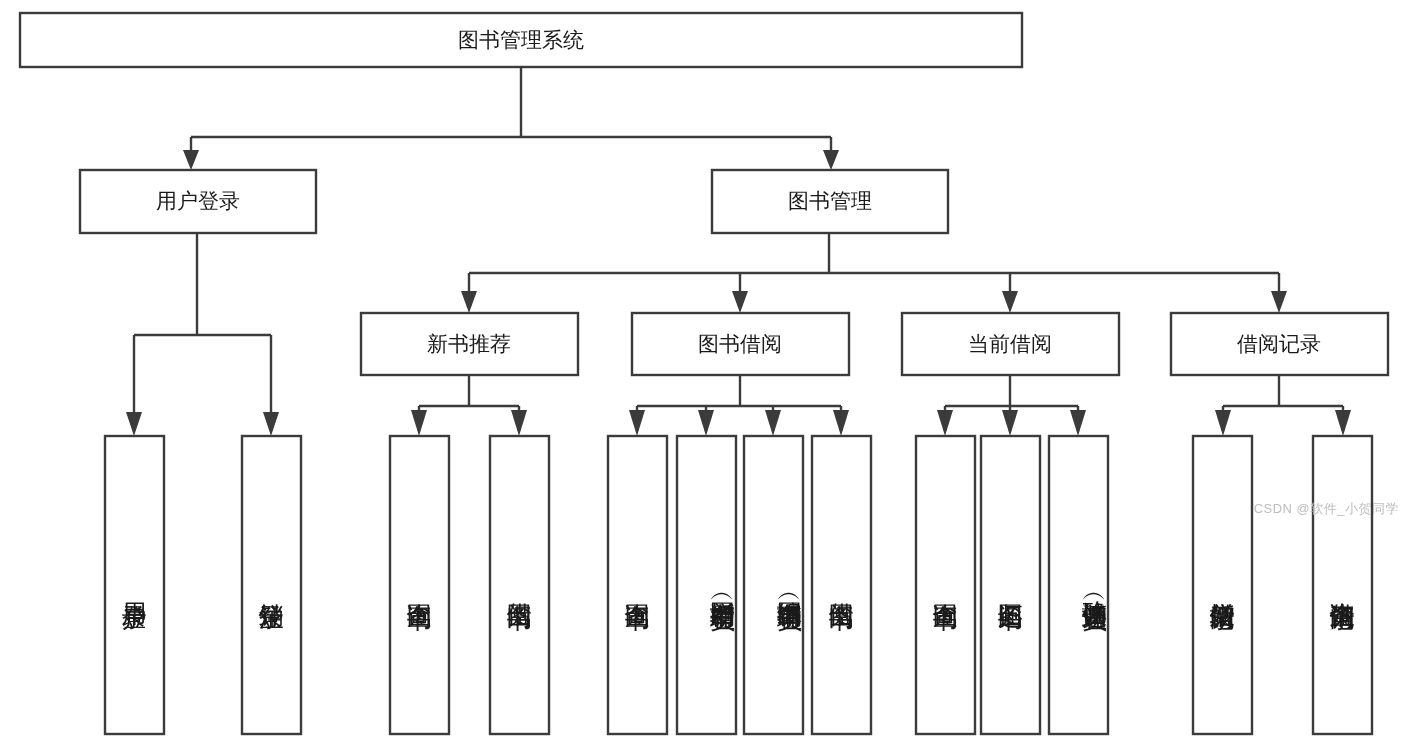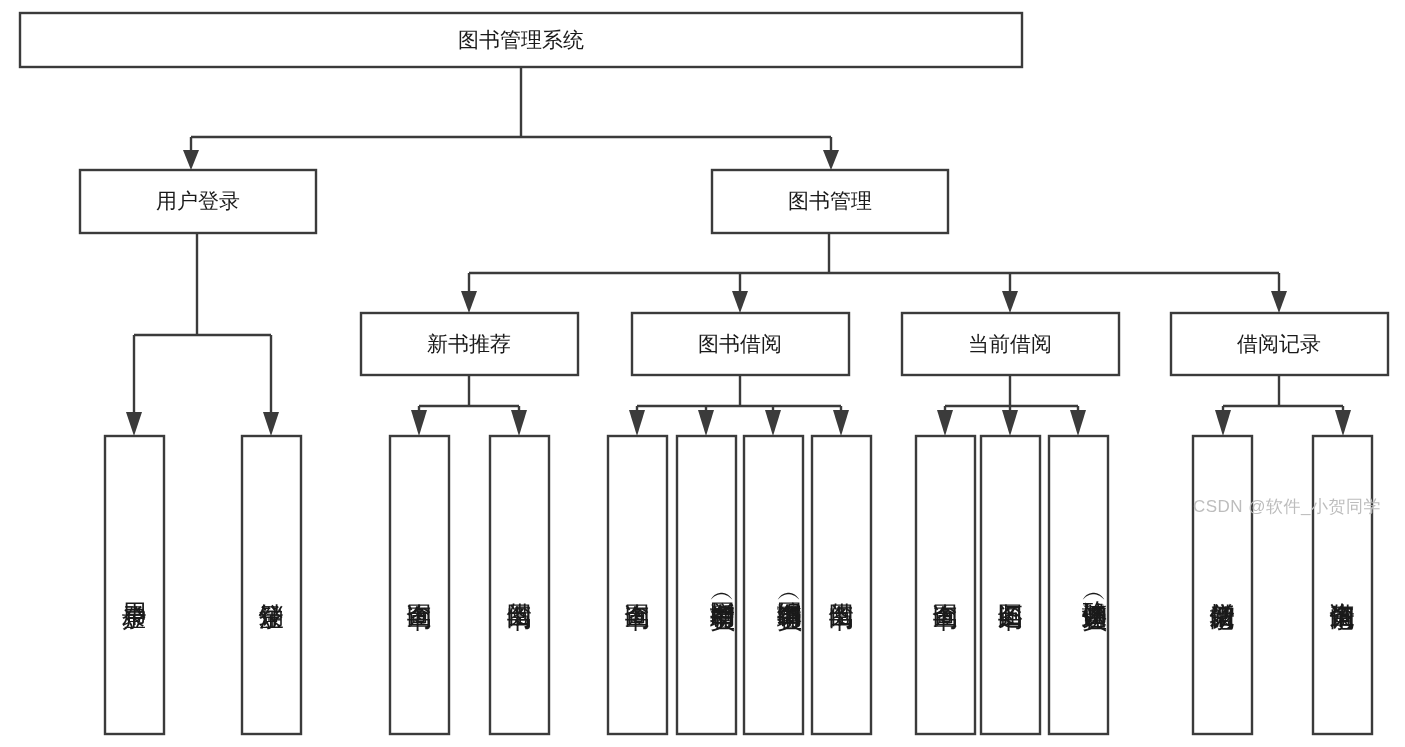--- a/index.html
+++ b/index.html
@@ -60,24 +60,24 @@
     letter-spacing: 1px;
     display: flex;
     align-items: center;
     justify-content: center;
     text-align: center;
     white-space: nowrap;
     pointer-events: none;
   }
   .watermark {
     position: absolute;
-    right: 24px;
+    right: 6px;
     bottom: 8px;
     font-family: "Liberation Sans", "DejaVu Sans", sans-serif;
-    font-size: 17px;
+    font-size: 13px;
     color: #bdbdbd;
     white-space: nowrap;
     letter-spacing: 0.5px;
   }
 </style>
 </head>
 <body>
 
 <div id="diagram-root">
 

